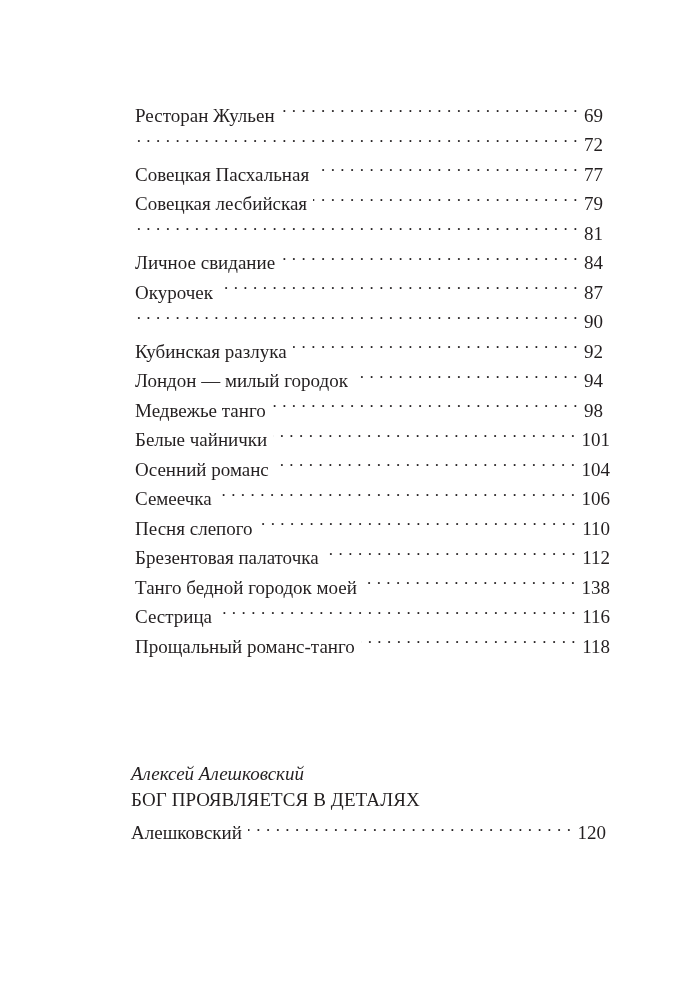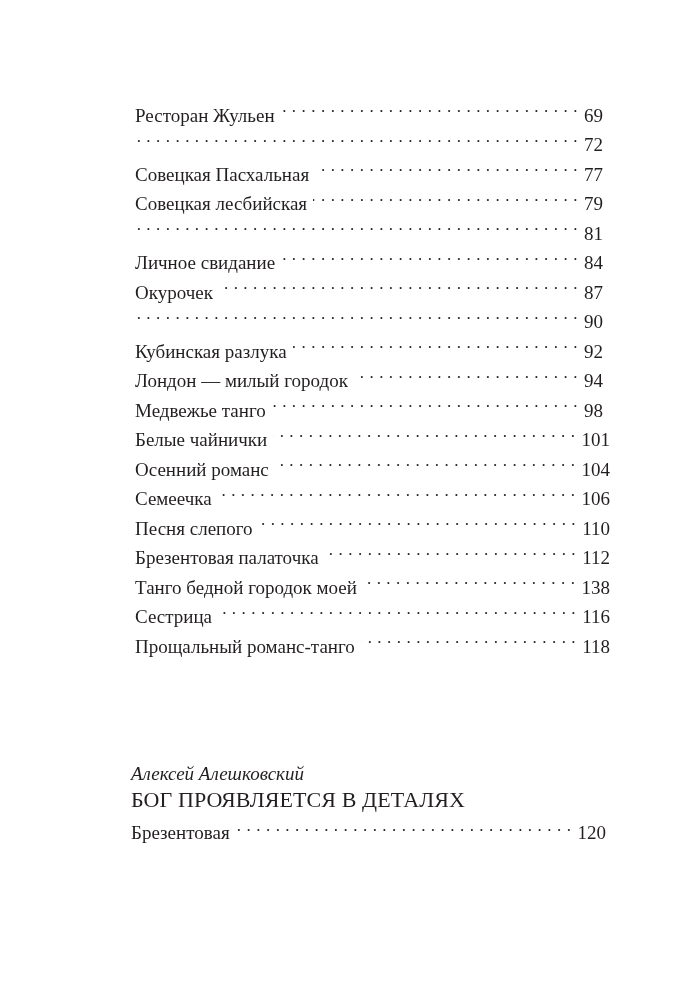--- a/index.html
+++ b/index.html
@@ -63,21 +63,21 @@
       width: 475px;
       font-family: "Liberation Serif", "DejaVu Serif", serif;
     }
     .author {
       font-style: italic;
       font-size: 19px;
       line-height: 26px;
       height: 26px;
     }
     .section-title {
-      font-size: 22px;
+      font-size: 19px;
       line-height: 26px;
       height: 26px;
       letter-spacing: 0.1px;
     }
   </style>
 </head>
 <body>
 
 <div class="toc">
   <div class="toc-row">
@@ -171,17 +171,17 @@
     <span class="toc-title">Прощальный романс-танго</span>
     <span class="toc-leader"></span>
     <span class="toc-page">118</span>
   </div>
 </div>
 
 <div class="section">
   <div class="author">Алексей Алешковский</div>
   <div class="section-title">БОГ ПРОЯВЛЯЕТСЯ В ДЕТАЛЯХ</div>
   <div class="toc-row" style="height:26px;line-height:26px;">
-    <span class="toc-title">Брезентовая</span>
+    <span class="toc-title">Алешковский</span>
     <span class="toc-leader" style="height:26px;"></span>
     <span class="toc-page">120</span>
   </div>
 </div>
 
 </body></html>

